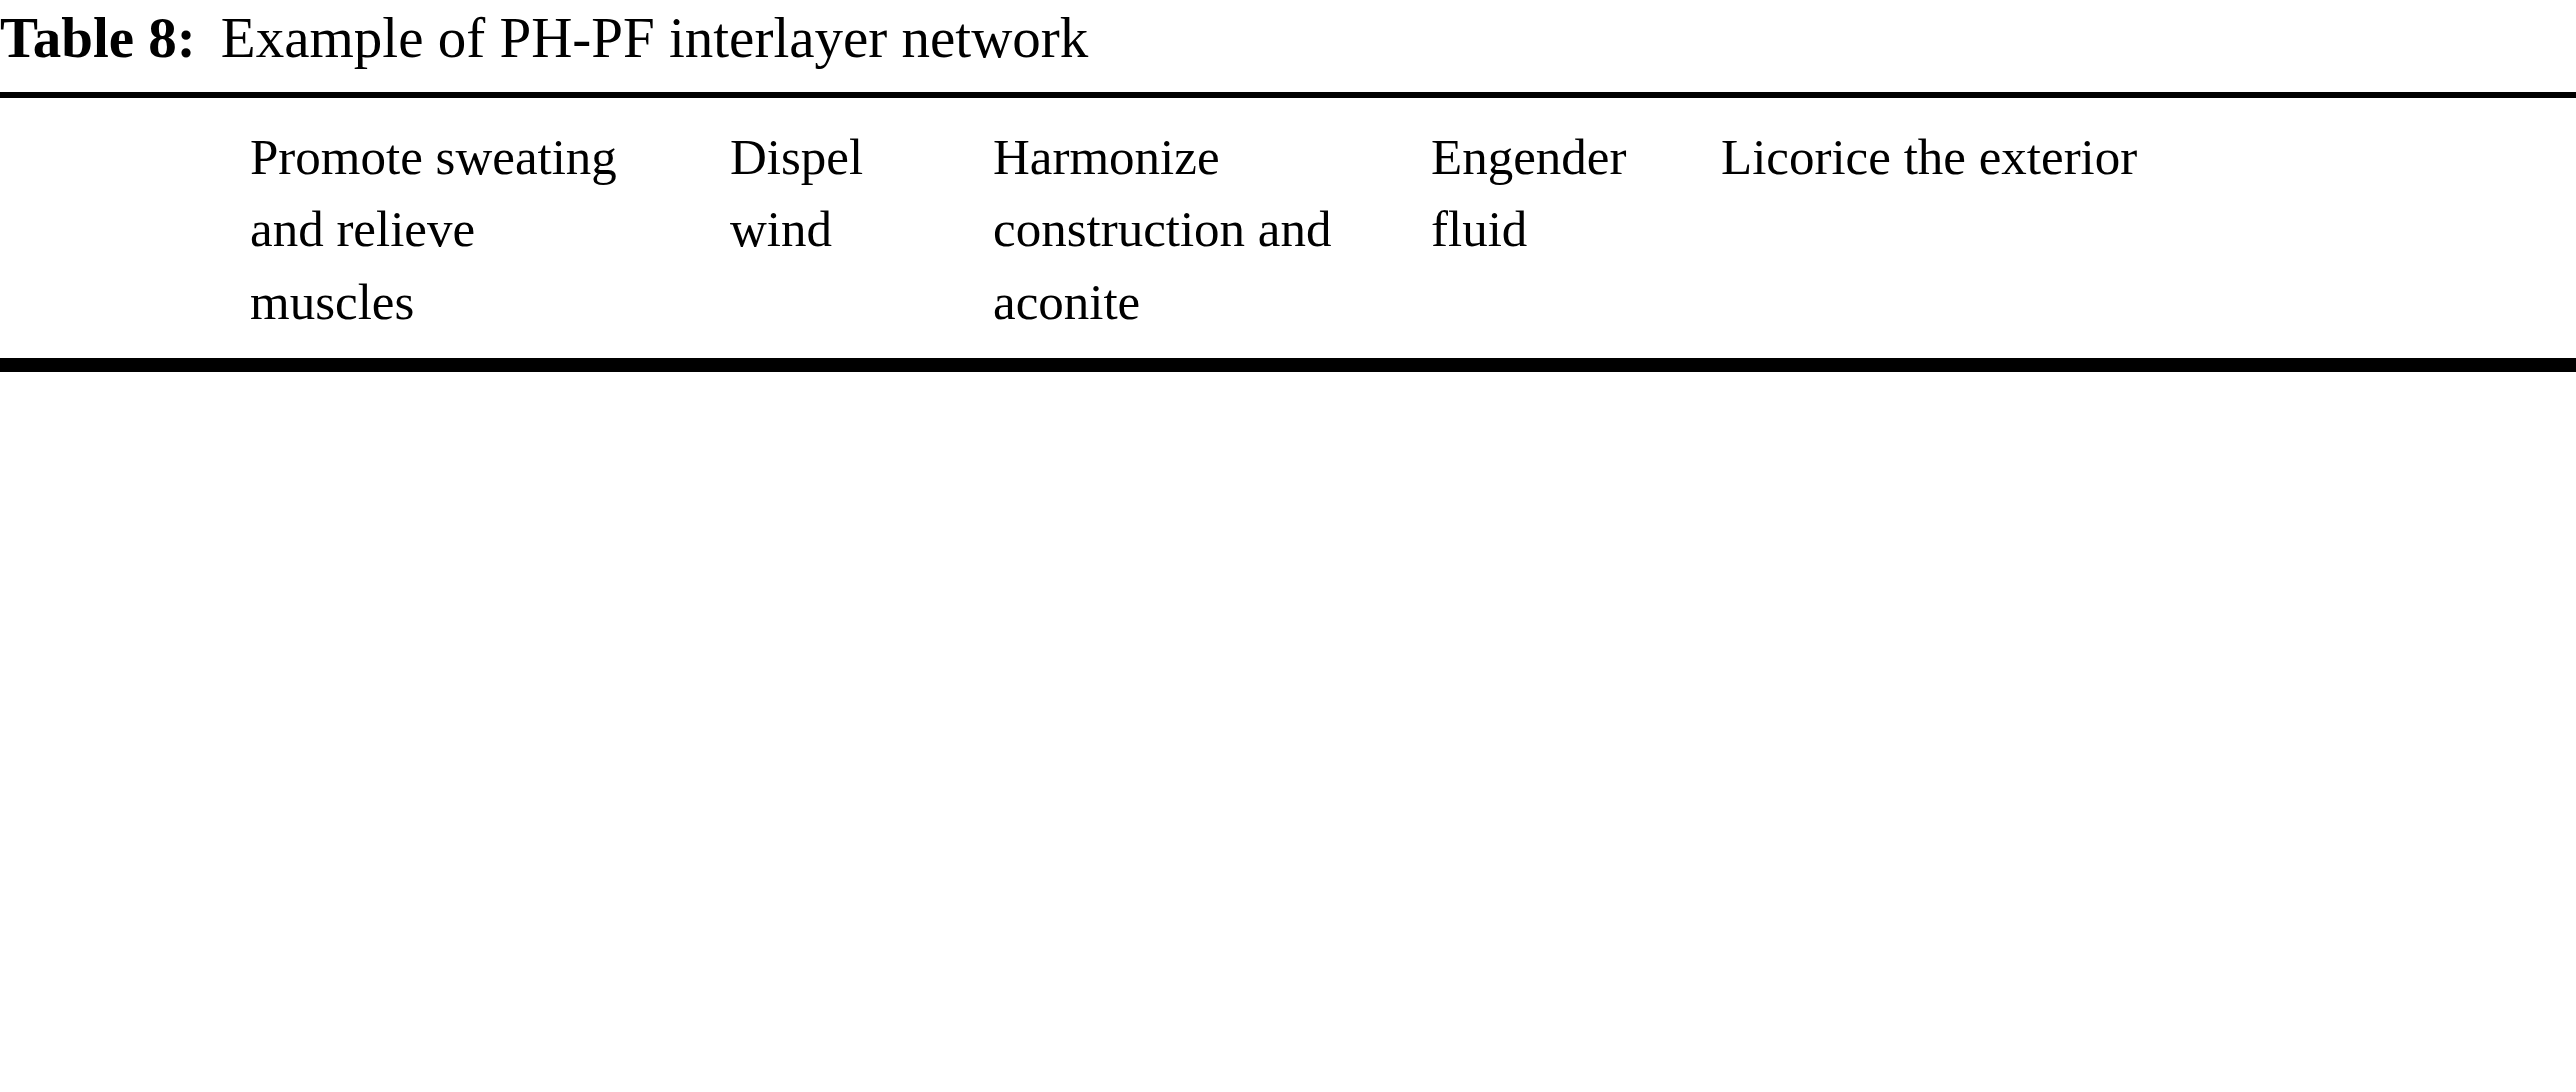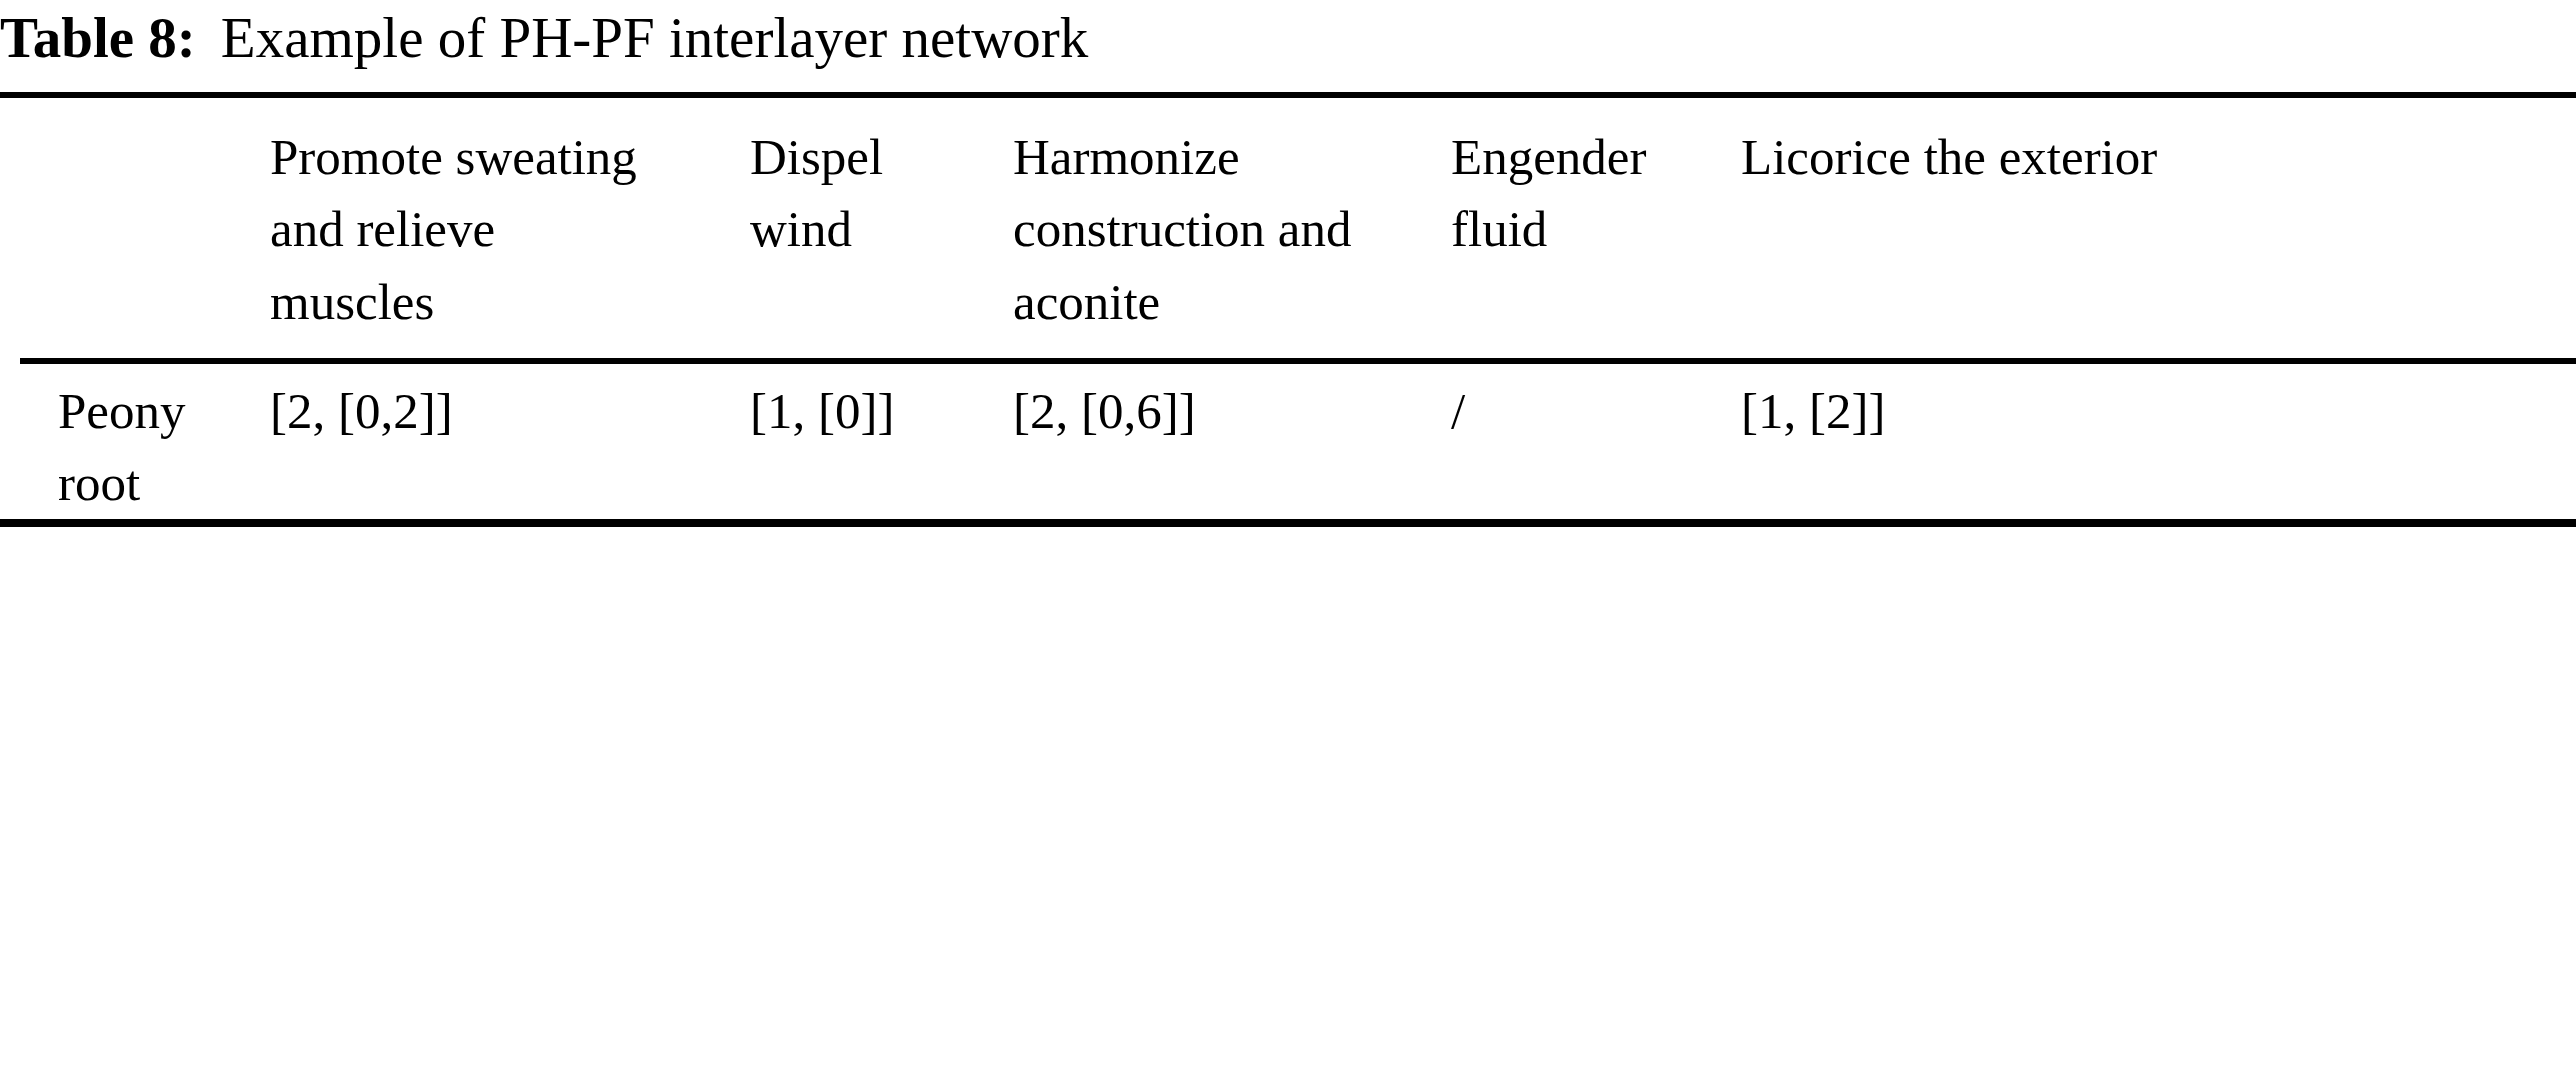--- a/index.html
+++ b/index.html
@@ -20,21 +20,20 @@
   }
   .caption .cap-label {
     font-weight: bold;
     margin-right: 25px;
   }
   .table-wrap {
     margin-top: 20px;
     border-top: 6px solid #000000;
     border-bottom: 8.6px solid #000000;
     width: 100%;
-    padding-left: 20px;
   }
   table.net {
     width: 100%;
     border-collapse: collapse;
     table-layout: fixed;
     font-size: 51px;
     line-height: 1.42;
   }
   table.net th, table.net td {
     font-weight: normal;
@@ -90,27 +89,18 @@
 wind</th>
           <th>Harmonize
 construction and
 aconite</th>
           <th>Engender
 fluid</th>
           <th>Licorice the exterior</th>
         </tr>
       </thead>
       <tbody>
-        <tr>
-          <th>Peony
-root</th>
-          <td>[2, [0,2]]</td>
-          <td>[1, [0]]</td>
-          <td>[2, [0,6]]</td>
-          <td>/</td>
-          <td>[1, [2]]</td>
-        </tr>
       </tbody>
     </table>
   </div>
 
 </div>
 
 
 </body></html>

